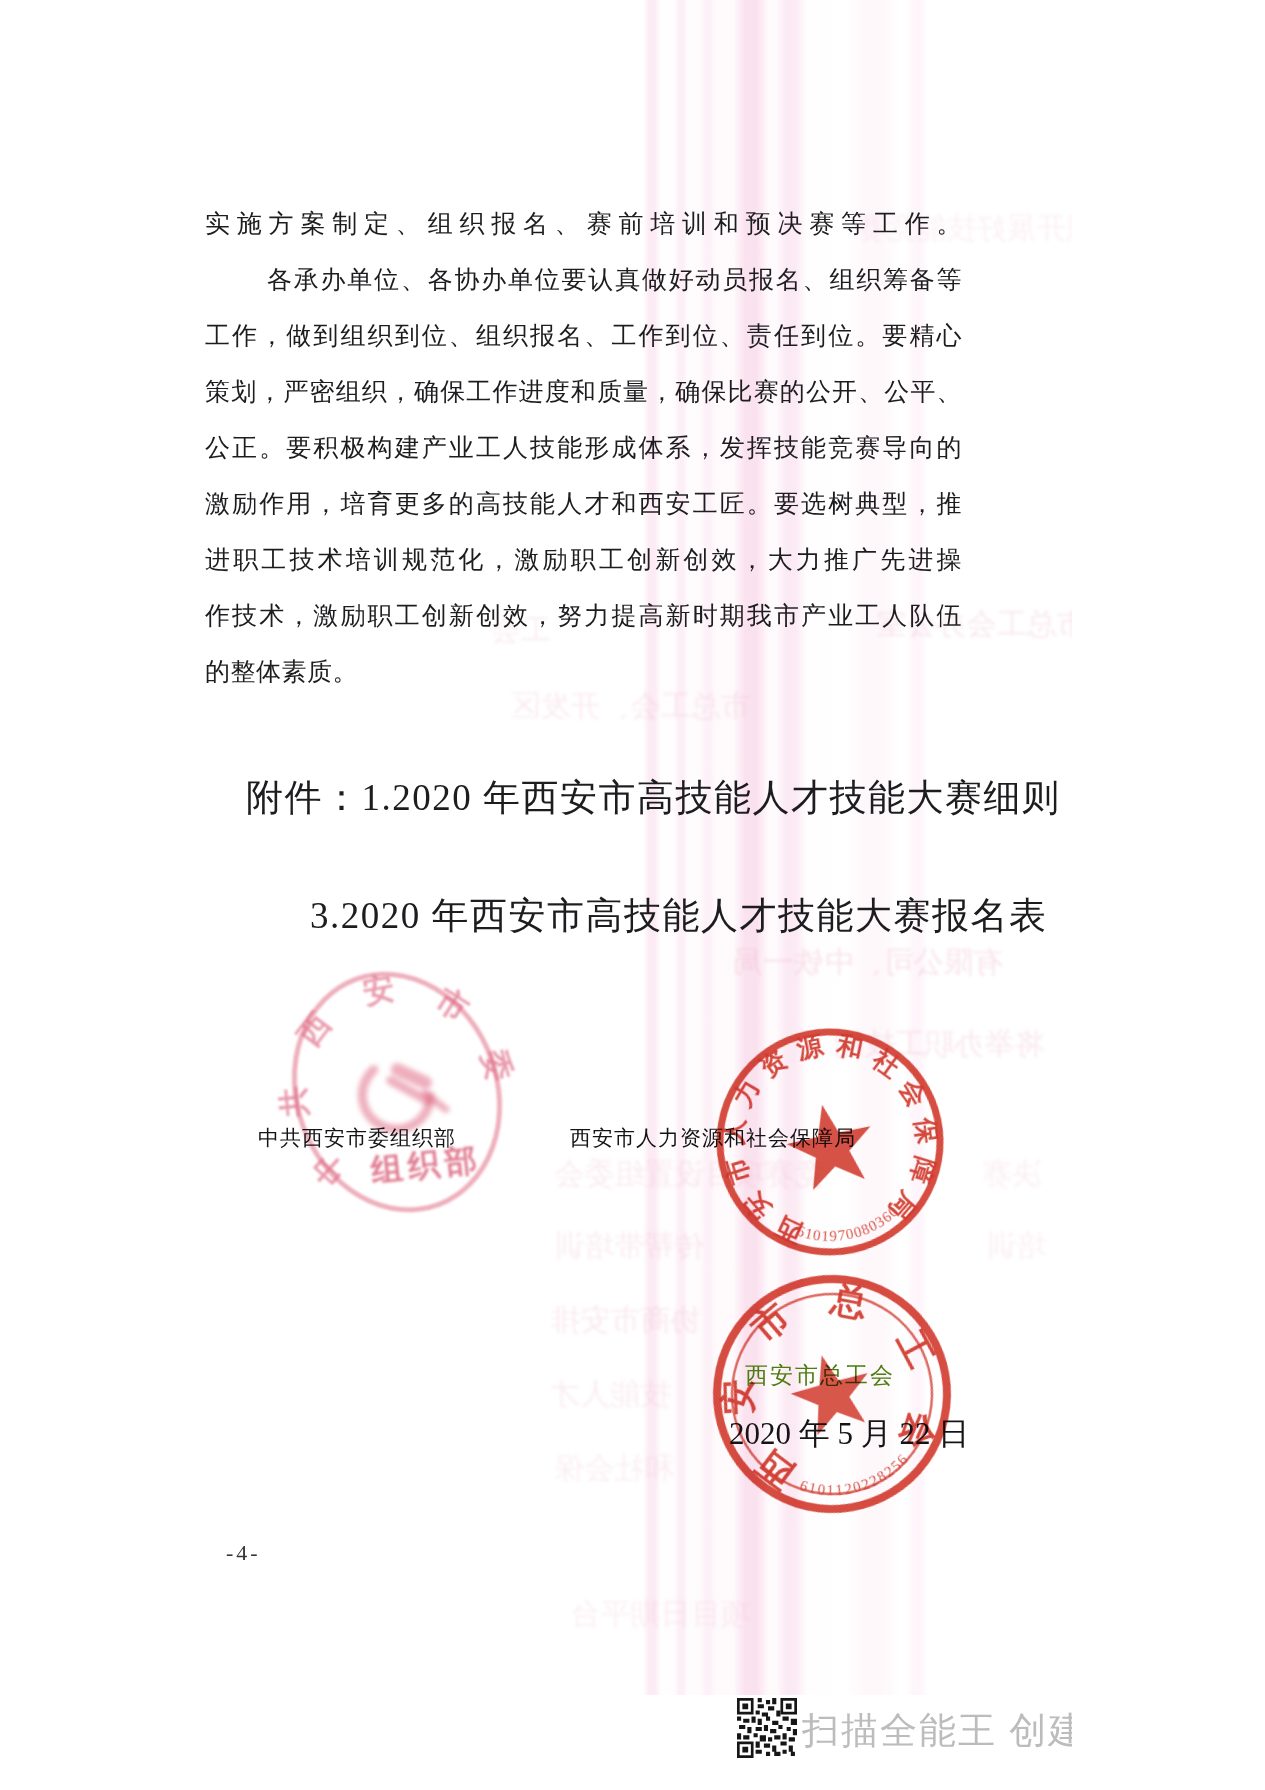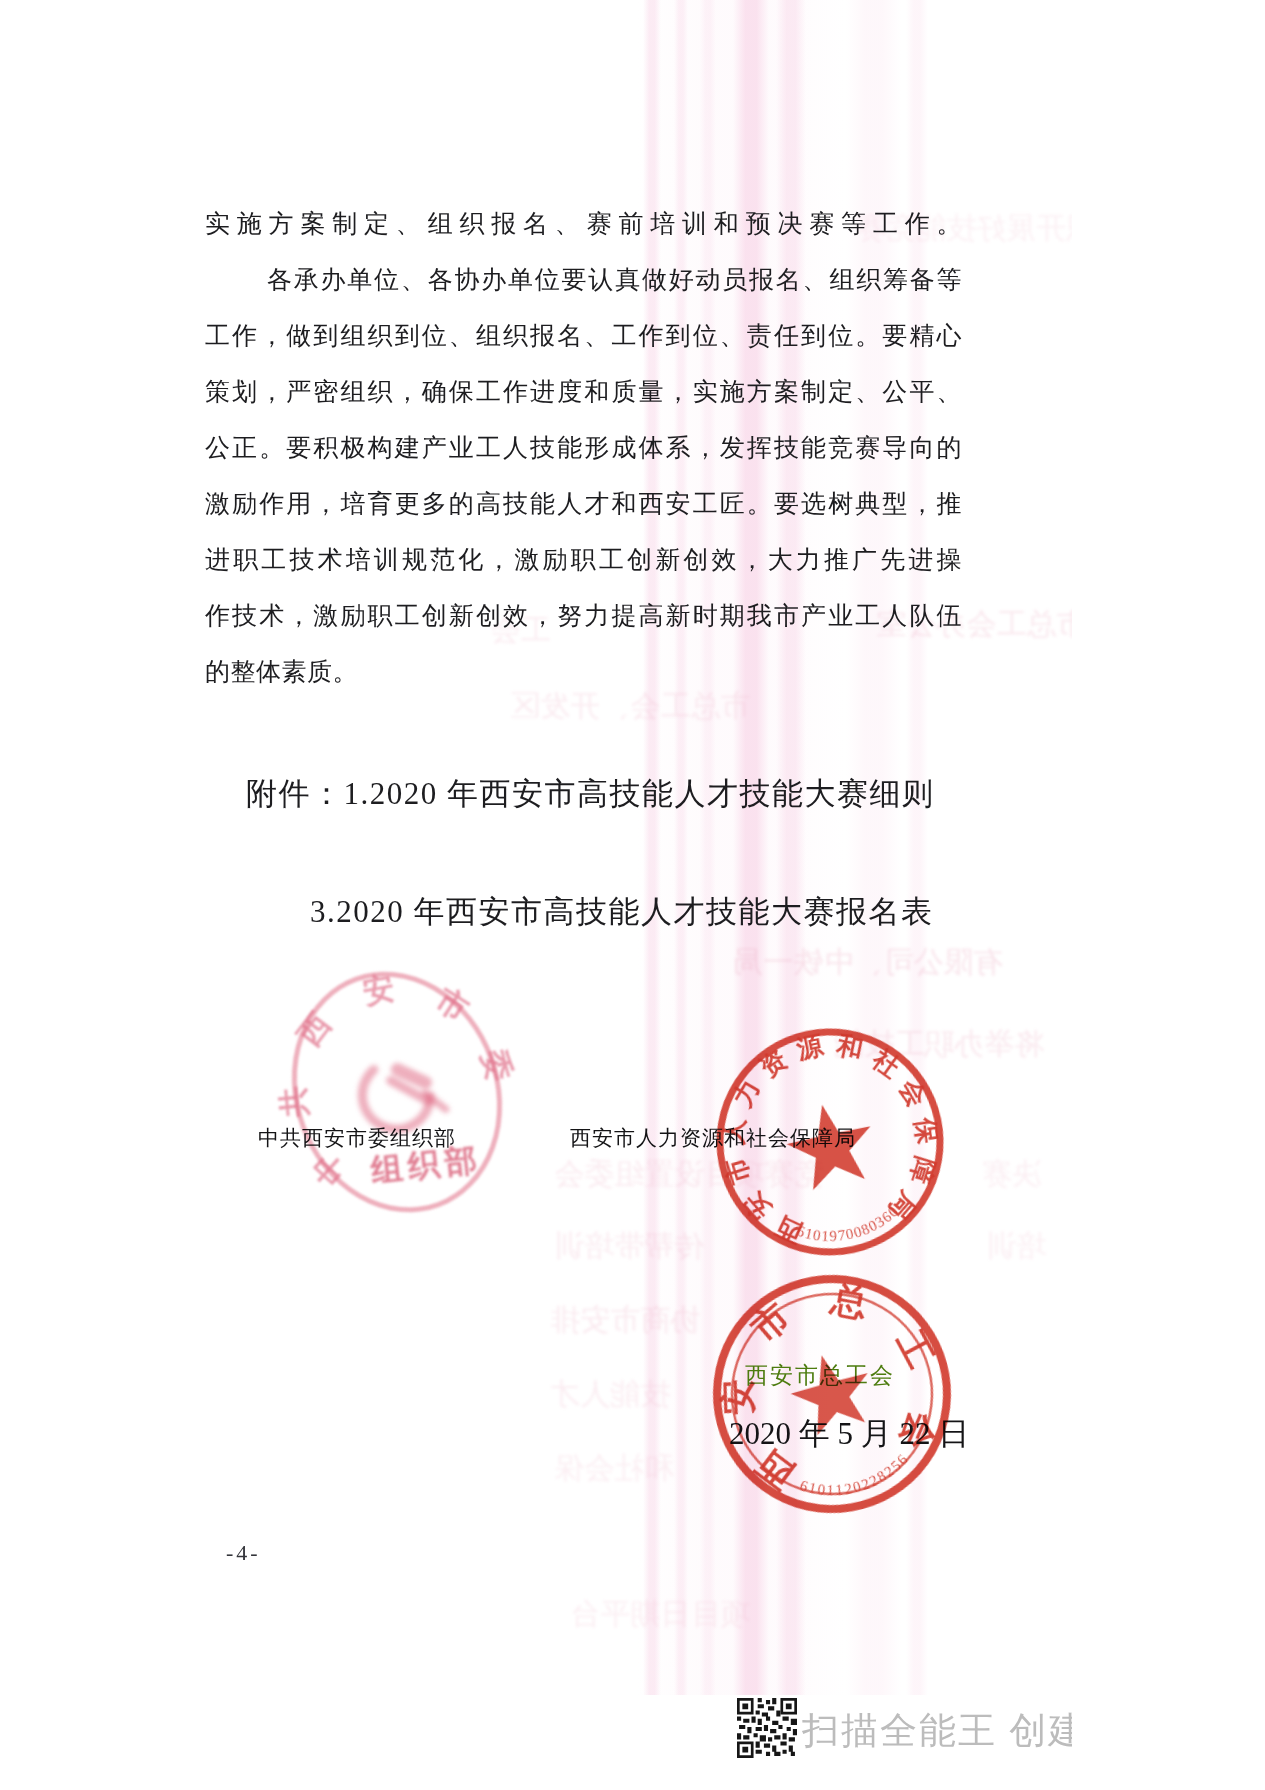--- a/index.html
+++ b/index.html
@@ -9,21 +9,21 @@
   .stripe{position:absolute;top:0;height:1695px;pointer-events:none;
           background:linear-gradient(90deg,rgba(245,191,219,0) 0%,#f5bfdb 35%,#f5bfdb 65%,rgba(245,191,219,0) 100%);}
   
   .ghost{position:absolute;transform:scaleX(-1);color:#eaa6bd;filter:blur(1.6px);
          white-space:nowrap;font-size:30px;pointer-events:none;}
   
   .body-line{position:absolute;left:205px;width:757px;font-size:25px;color:#1d1d20;
              text-align:justify;text-align-last:justify;letter-spacing:.5px;}
   .body-line.last{text-align-last:left;}
   .body-line.indent{text-indent:62px;}
-  .attach-line{position:absolute;font-size:31px;color:#1d1d20;white-space:nowrap;letter-spacing:1.5px;}
+  .attach-line{position:absolute;font-size:37px;color:#1d1d20;white-space:nowrap;letter-spacing:1.5px;}
   .sig{position:absolute;font-size:21px;color:#141416;white-space:nowrap;letter-spacing:1px;}
   .closing-org{position:absolute;top:1360px;left:745px;font-size:23px;color:#4d7c0f;letter-spacing:2px;white-space:nowrap;}
   .closing-date{position:absolute;top:1413px;left:729px;font-size:31px;color:#141416;white-space:nowrap;}
   .page-num{position:absolute;top:1540px;left:226px;font-size:22px;color:#33343a;letter-spacing:3px;}
   .stamp{position:absolute;mix-blend-mode:multiply;}
   .stamp svg text{font-family:"Liberation Serif",serif;}
   .soft{filter:blur(.4px);}
   .softer{filter:blur(1.1px);}
   .blob{filter:blur(2.4px);}
   .watermark{position:absolute;top:1706px;left:802px;font-size:37px;color:#bcbcbc;
@@ -55,21 +55,21 @@
   <div class="ghost" style="left:554px;top:1226px;opacity:.22;">传帮带培训</div>
   <div class="ghost" style="left:986px;top:1226px;opacity:.18;">培训</div>
   <div class="ghost" style="left:550px;top:1300px;opacity:.24;">协商市安排</div>
   <div class="ghost" style="left:550px;top:1374px;opacity:.20;">技能人才</div>
   <div class="ghost" style="left:554px;top:1448px;opacity:.18;">和社会保</div>
   <div class="ghost" style="left:570px;top:1594px;opacity:.18;">项目日期平台</div>
 
   <div class="body-line" style="top:207px;">实施方案制定、组织报名、赛前培训和预决赛等工作。</div>
   <div class="body-line indent" style="top:263px;">各承办单位、各协办单位要认真做好动员报名、组织筹备等</div>
   <div class="body-line" style="top:319px;">工作，做到组织到位、组织报名、工作到位、责任到位。要精心</div>
-  <div class="body-line" style="top:375px;">策划，严密组织，确保工作进度和质量，实施方案制定、公平、</div>
+  <div class="body-line" style="top:375px;">策划，严密组织，确保工作进度和质量，确保比赛的公开、公平、</div>
   <div class="body-line" style="top:431px;">公正。要积极构建产业工人技能形成体系，发挥技能竞赛导向的</div>
   <div class="body-line" style="top:487px;">激励作用，培育更多的高技能人才和西安工匠。要选树典型，推</div>
   <div class="body-line" style="top:543px;">进职工技术培训规范化，激励职工创新创效，大力推广先进操</div>
   <div class="body-line" style="top:599px;">作技术，激励职工创新创效，努力提高新时期我市产业工人队伍</div>
   <div class="body-line last" style="top:655px;">的整体素质。</div>
 
   <div class="attach-line" style="top:773px;left:246px;">
     <span>附件：</span><span>1.2020 年西安市高技能人才技能大赛细则</span>
   </div>
   <div class="attach-line" style="top:891px;left:310px;">3.2020 年西安市高技能人才技能大赛报名表</div>

